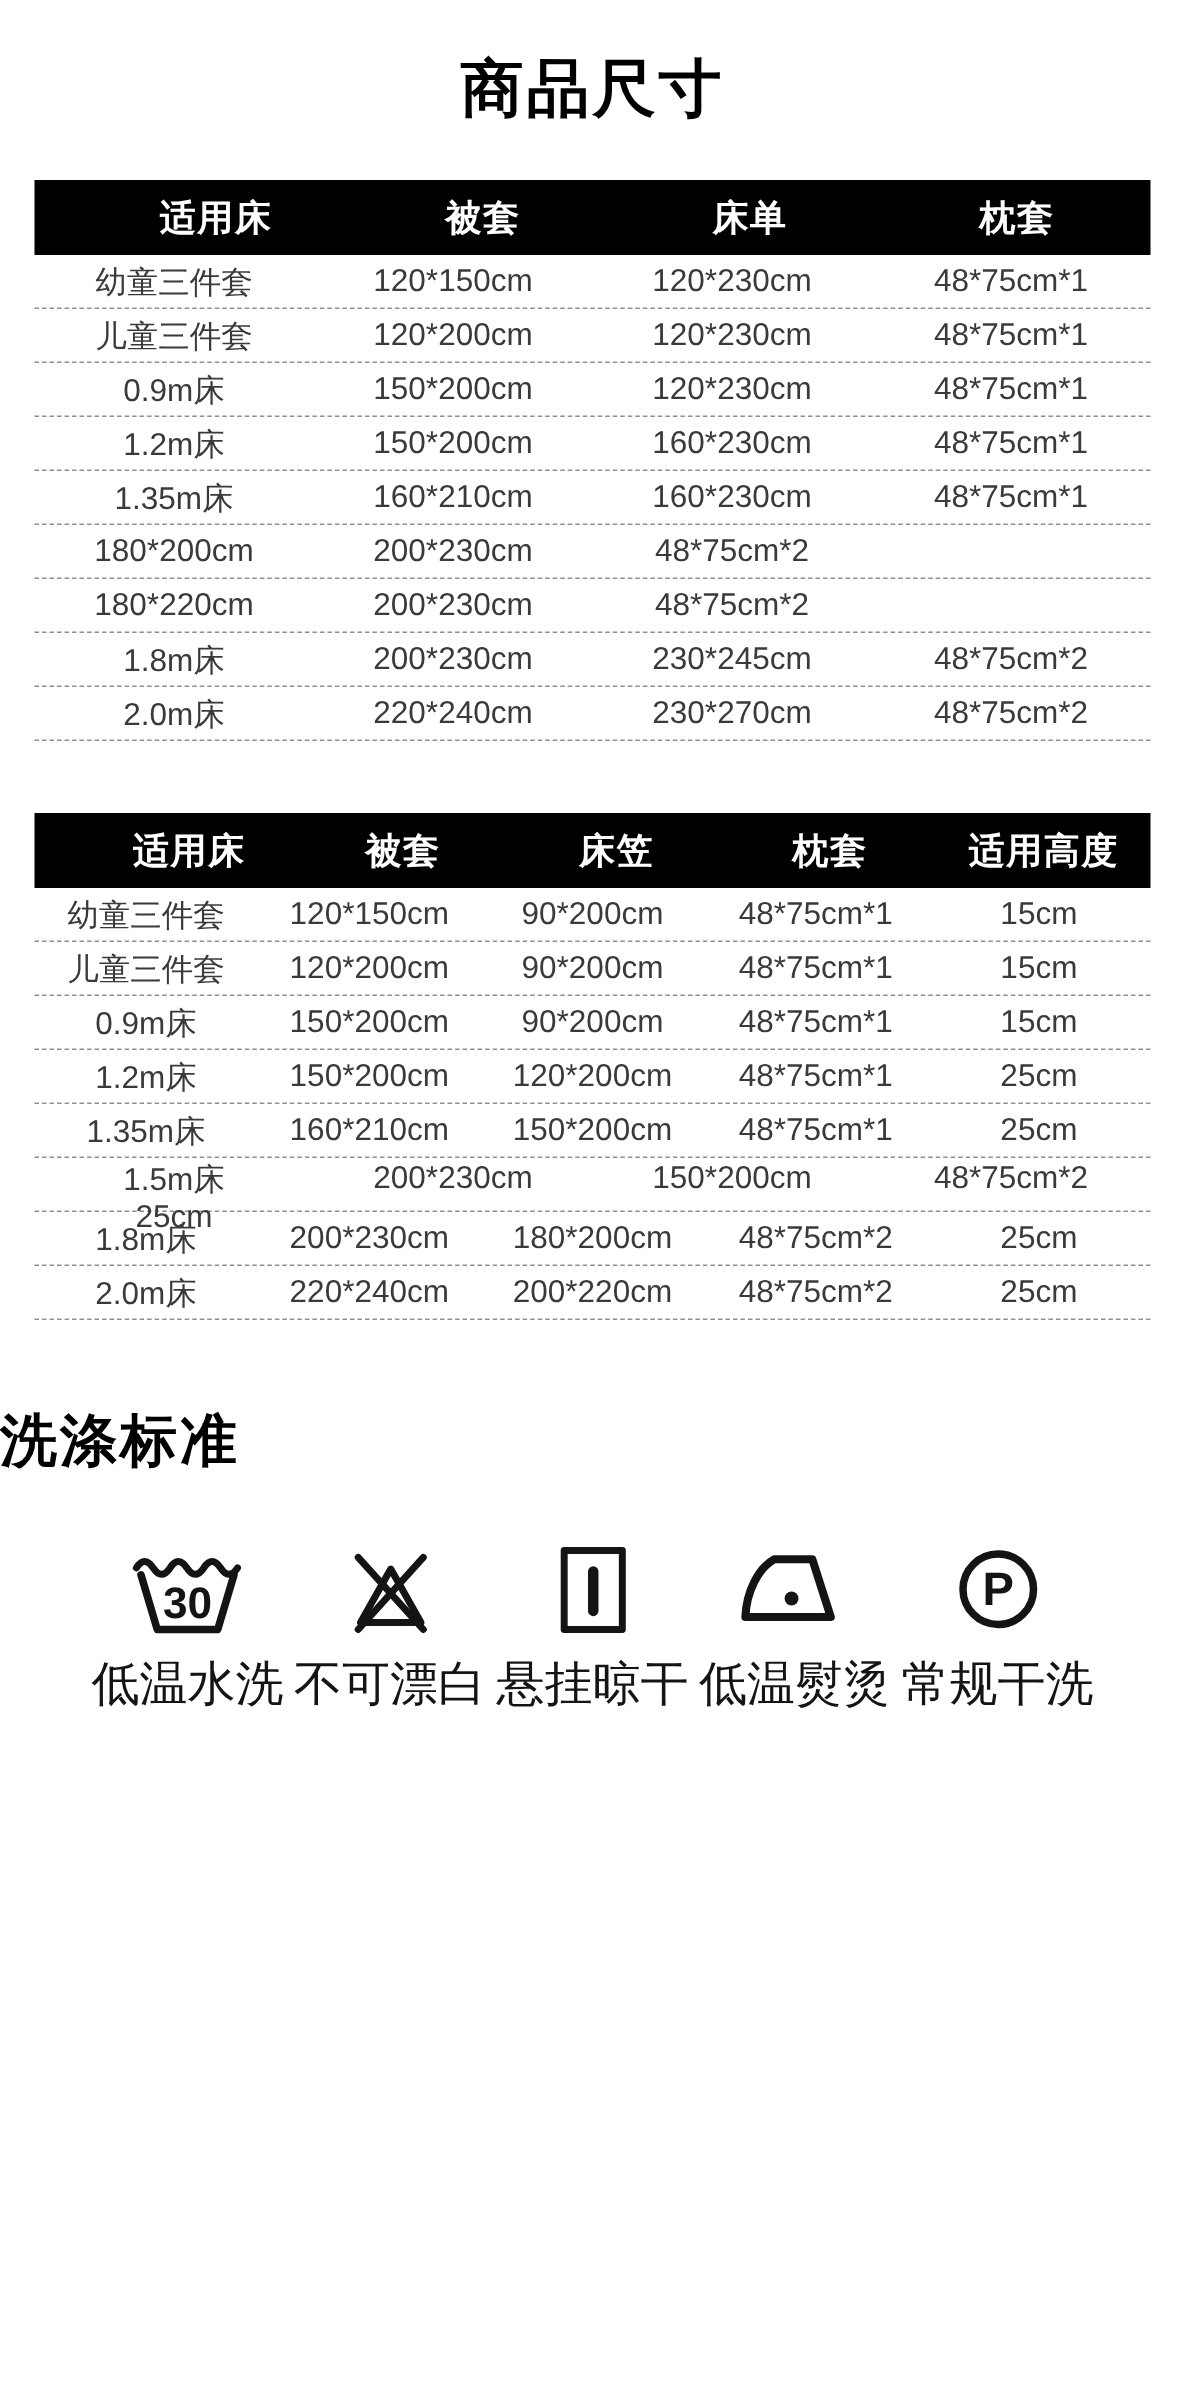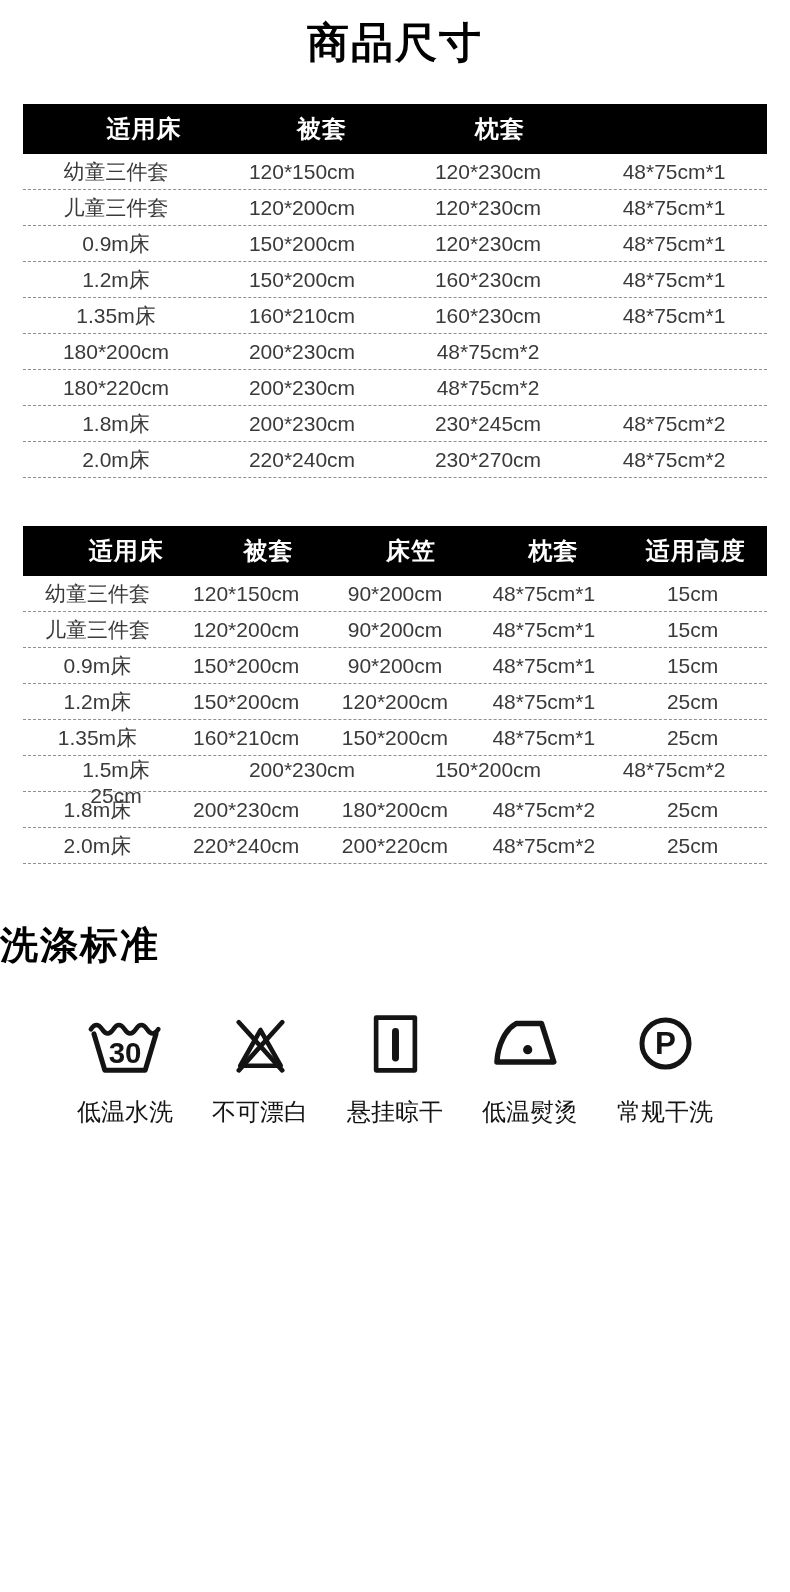--- a/index.html
+++ b/index.html
@@ -3,21 +3,21 @@
 <meta charset="utf-8">
 <style>
   * { margin:0; padding:0; box-sizing:border-box; }
   html,body { background:#ffffff; }
   body {
     width:790px; height:1592px; margin:0 auto; position:relative;
     font-family:"Liberation Sans","DejaVu Sans",sans-serif;
     color:#2f2f2f;
   }
   .page-title {
-    margin-top:20px; text-align:center;
+    margin-top:36px; text-align:center;
     font-size:42px; font-weight:bold; color:#000; letter-spacing:2px;
     line-height:1.1;
   }
   .tbl { margin:0 23px; }
   .tbl1 { margin-top:38px; }
   .tbl2 { margin-top:48px; }
   .tbl-head {
     display:grid; background:#000; color:#fff;
     height:50px; align-items:center; text-align:center;
     font-size:24px; font-weight:bold; letter-spacing:1px;padding-left:32px;
@@ -32,34 +32,35 @@
     font-size:38px; font-weight:bold; color:#000; letter-spacing:2px;
     line-height:1.15;
   }
   .wash-row {
     margin-top:44px; padding:0 60px;
     display:flex; justify-content:space-between;
   }
   .wash-item { width:130px; display:flex; flex-direction:column; align-items:center; }
   .wash-icon { height:64px; display:flex; align-items:center; justify-content:center; }
   .wash-icon svg { display:block; }
-  .wash-label { margin-top:20px; font-size:24px; color:#141414; white-space:nowrap; }
+  .wash-label { margin-top:9px; font-size:32px; color:#141414; white-space:nowrap; }
   .ico-stroke { fill:none; stroke:#141414; stroke-linecap:round; stroke-linejoin:round; }
   .ico-fill { fill:#141414; stroke:none; }
   .ico-text { fill:#141414; font-family:"Liberation Sans","DejaVu Sans",sans-serif; font-weight:bold; }
 </style>
 </head>
 <body>
 
 <h1 class="page-title">商品尺寸</h1>
 
 <section class="tbl tbl1">
   <div class="tbl-head" style="grid-template-columns: repeat(4, 1fr);">
       <div>适用床</div>
       <div>被套</div>
+      <div>床单</div>
       <div>枕套</div>
     </div>
   <div class="tbl-body">
       <div class="tr" style="grid-template-columns: repeat(4, 1fr);">
         <div>幼童三件套</div>
         <div>120*150cm</div>
         <div>120*230cm</div>
         <div>48*75cm*1</div>
       </div>
       <div class="tr" style="grid-template-columns: repeat(4, 1fr);">

